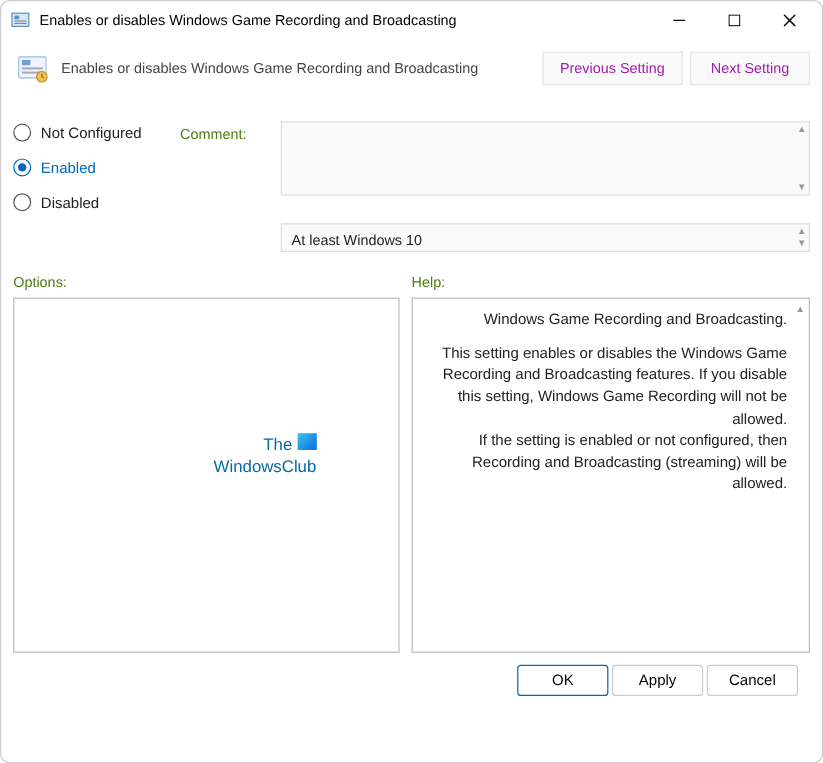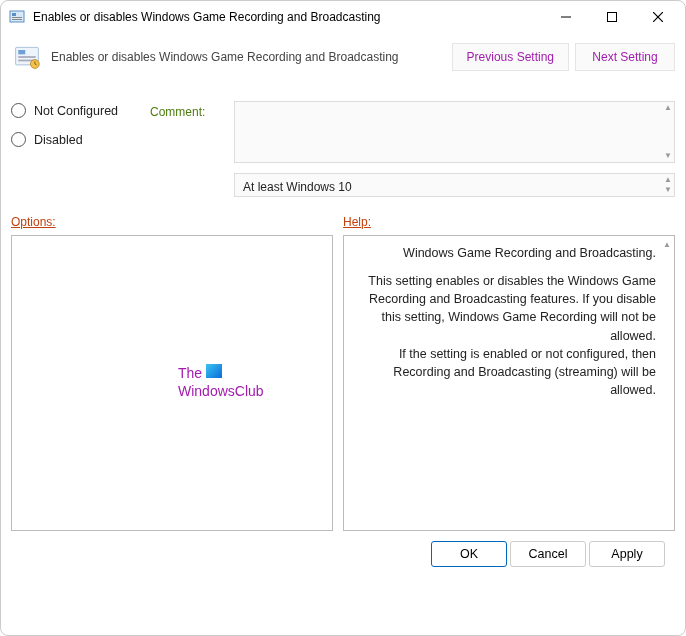--- a/index.html
+++ b/index.html
@@ -90,43 +90,43 @@
   display:grid;
   grid-template-columns: 135px 80px 1fr;
   column-gap:4px;
   margin-top:10px;
 }
 .supported-row .lbl { grid-column:2; text-align:left; font-size:12px; color:#222; padding-top:4px; }
 .supported-row .box { grid-column:3; }
 .mid-labels {
   display:flex; margin-top:18px; gap:10px;
 }
-.mid-labels .col { font-size:12px; color:#c2410c;text-decoration:underline; }
+.mid-labels .col { font-size:12px; color:#4d7c0f; }
 .mid-labels .col.left { width: 322px; }
 .panes {
   display:flex; gap:10px; margin-top:6px;
 }
 .pane {
   border:1px solid #bbb;
   background:#fff;
   height: 296px;
   position:relative;
   overflow:hidden;
 }
 .pane.left { width:322px; }
 .pane.right { flex:1; padding:8px 18px 8px 4px; font-size:12.5px; color:#222; line-height:1.45;text-align:right; }
 .pane.right p { margin-bottom:10px; }
 .pane .scroll-track {
   position:absolute; right:0; top:0; bottom:0; width:14px;
 }
 .pane .scroll-track .arr { position:absolute; left:3px; color:#999; font-size:8px; }
 .pane .scroll-track .arr.top { top:3px; }
 .watermark {
-  position:absolute; left:166px; top:128px;
-  font-size:14px; color:#a21caf; line-height:1.3;
+  position:absolute; left:166px; top:112px;
+  font-size:14px; color:#0369a1; line-height:1.3;text-align:right;
 }
 .watermark .sq {
   display:inline-block; width:16px; height:14px;
   background:linear-gradient(135deg,#3cc3f0,#0a6cdc);
   vertical-align:top; margin-left:4px;
 }
 .footer {
   display:flex; justify-content:flex-end; gap:3px;
   padding:10px 10px 0 0;
 }
@@ -195,20 +195,26 @@
   </div>
 
   <div class="top-grid">
     <div class="radios">
       <div class="radio-row">
         <span class="radio-outer">
             <span class="radio-inner"></span>
           </span>
         <span class="radio-label">Not Configured</span>
       </div>
+      <div class="radio-row selected">
+        <span class="radio-outer">
+            <span class="radio-inner"></span>
+          </span>
+        <span class="radio-label">Enabled</span>
+      </div>
       <div class="radio-row">
         <span class="radio-outer">
             <span class="radio-inner"></span>
           </span>
         <span class="radio-label">Disabled</span>
       </div>
     </div>
     <div class="field-label">Comment:</div>
     <div class="textbox comment">
       <div class="scroll-arrows">
@@ -247,16 +253,16 @@
       <p>This setting enables or disables the Windows Game Recording and Broadcasting features. If you disable this setting, Windows Game Recording will not be allowed.</p>
       <p style="margin-top:-10px">If the setting is enabled or not configured, then Recording and Broadcasting (streaming) will be allowed.</p>
       <div class="scroll-track">
         <span class="arr top">▲</span>
       </div>
     </div>
   </div>
 
   <div class="footer">
     <div class="btn primary">OK</div>
+    <div class="btn">Apply</div>
     <div class="btn">Cancel</div>
-    <div class="btn">Apply</div>
   </div>
 </div>
 
 </body></html>

